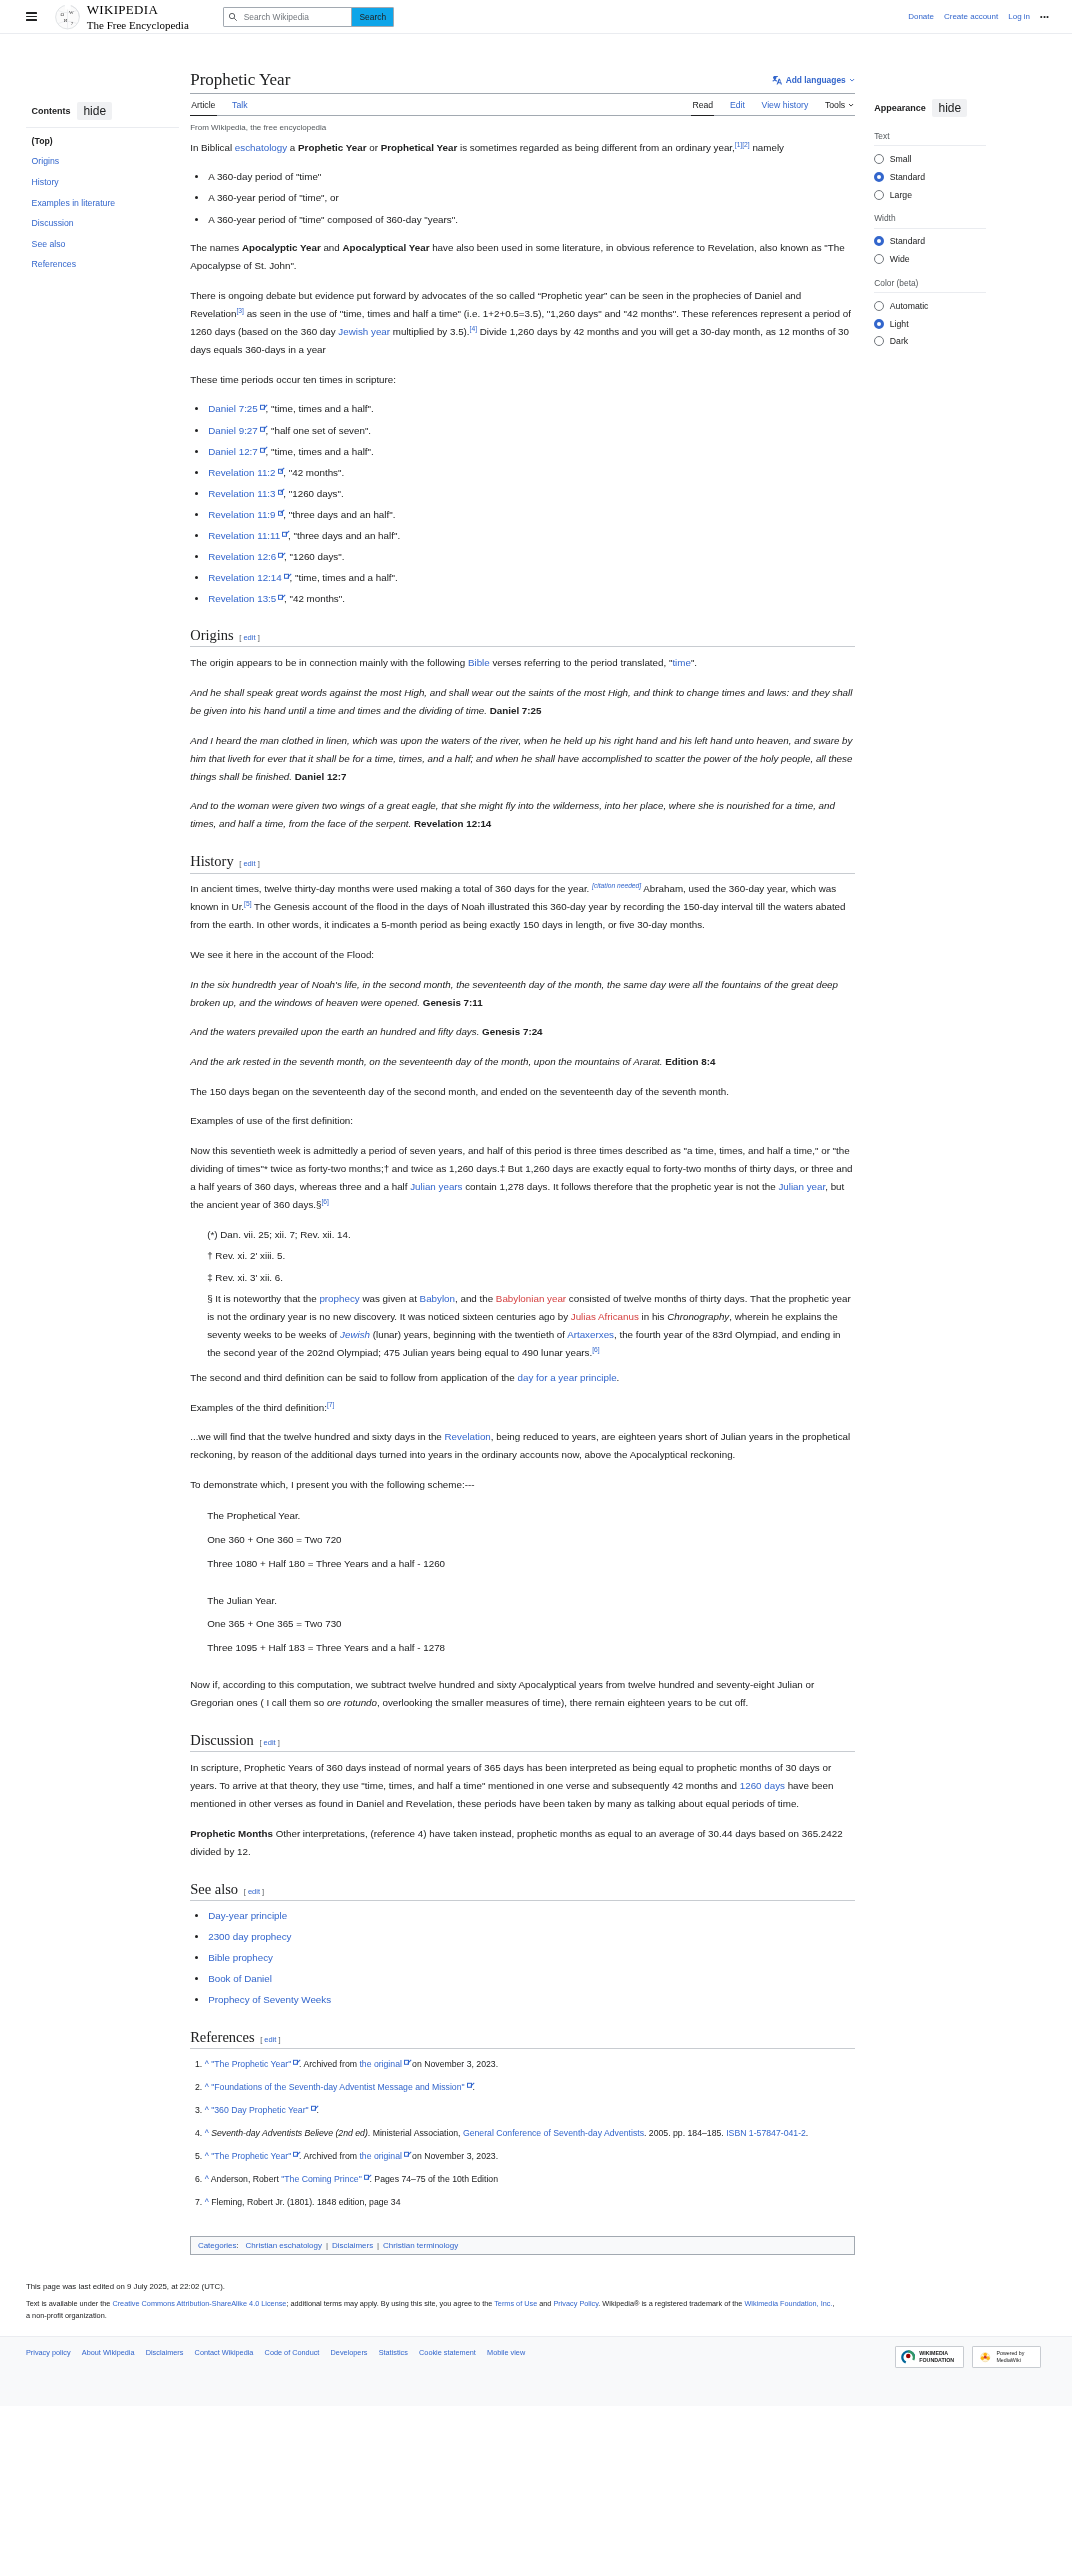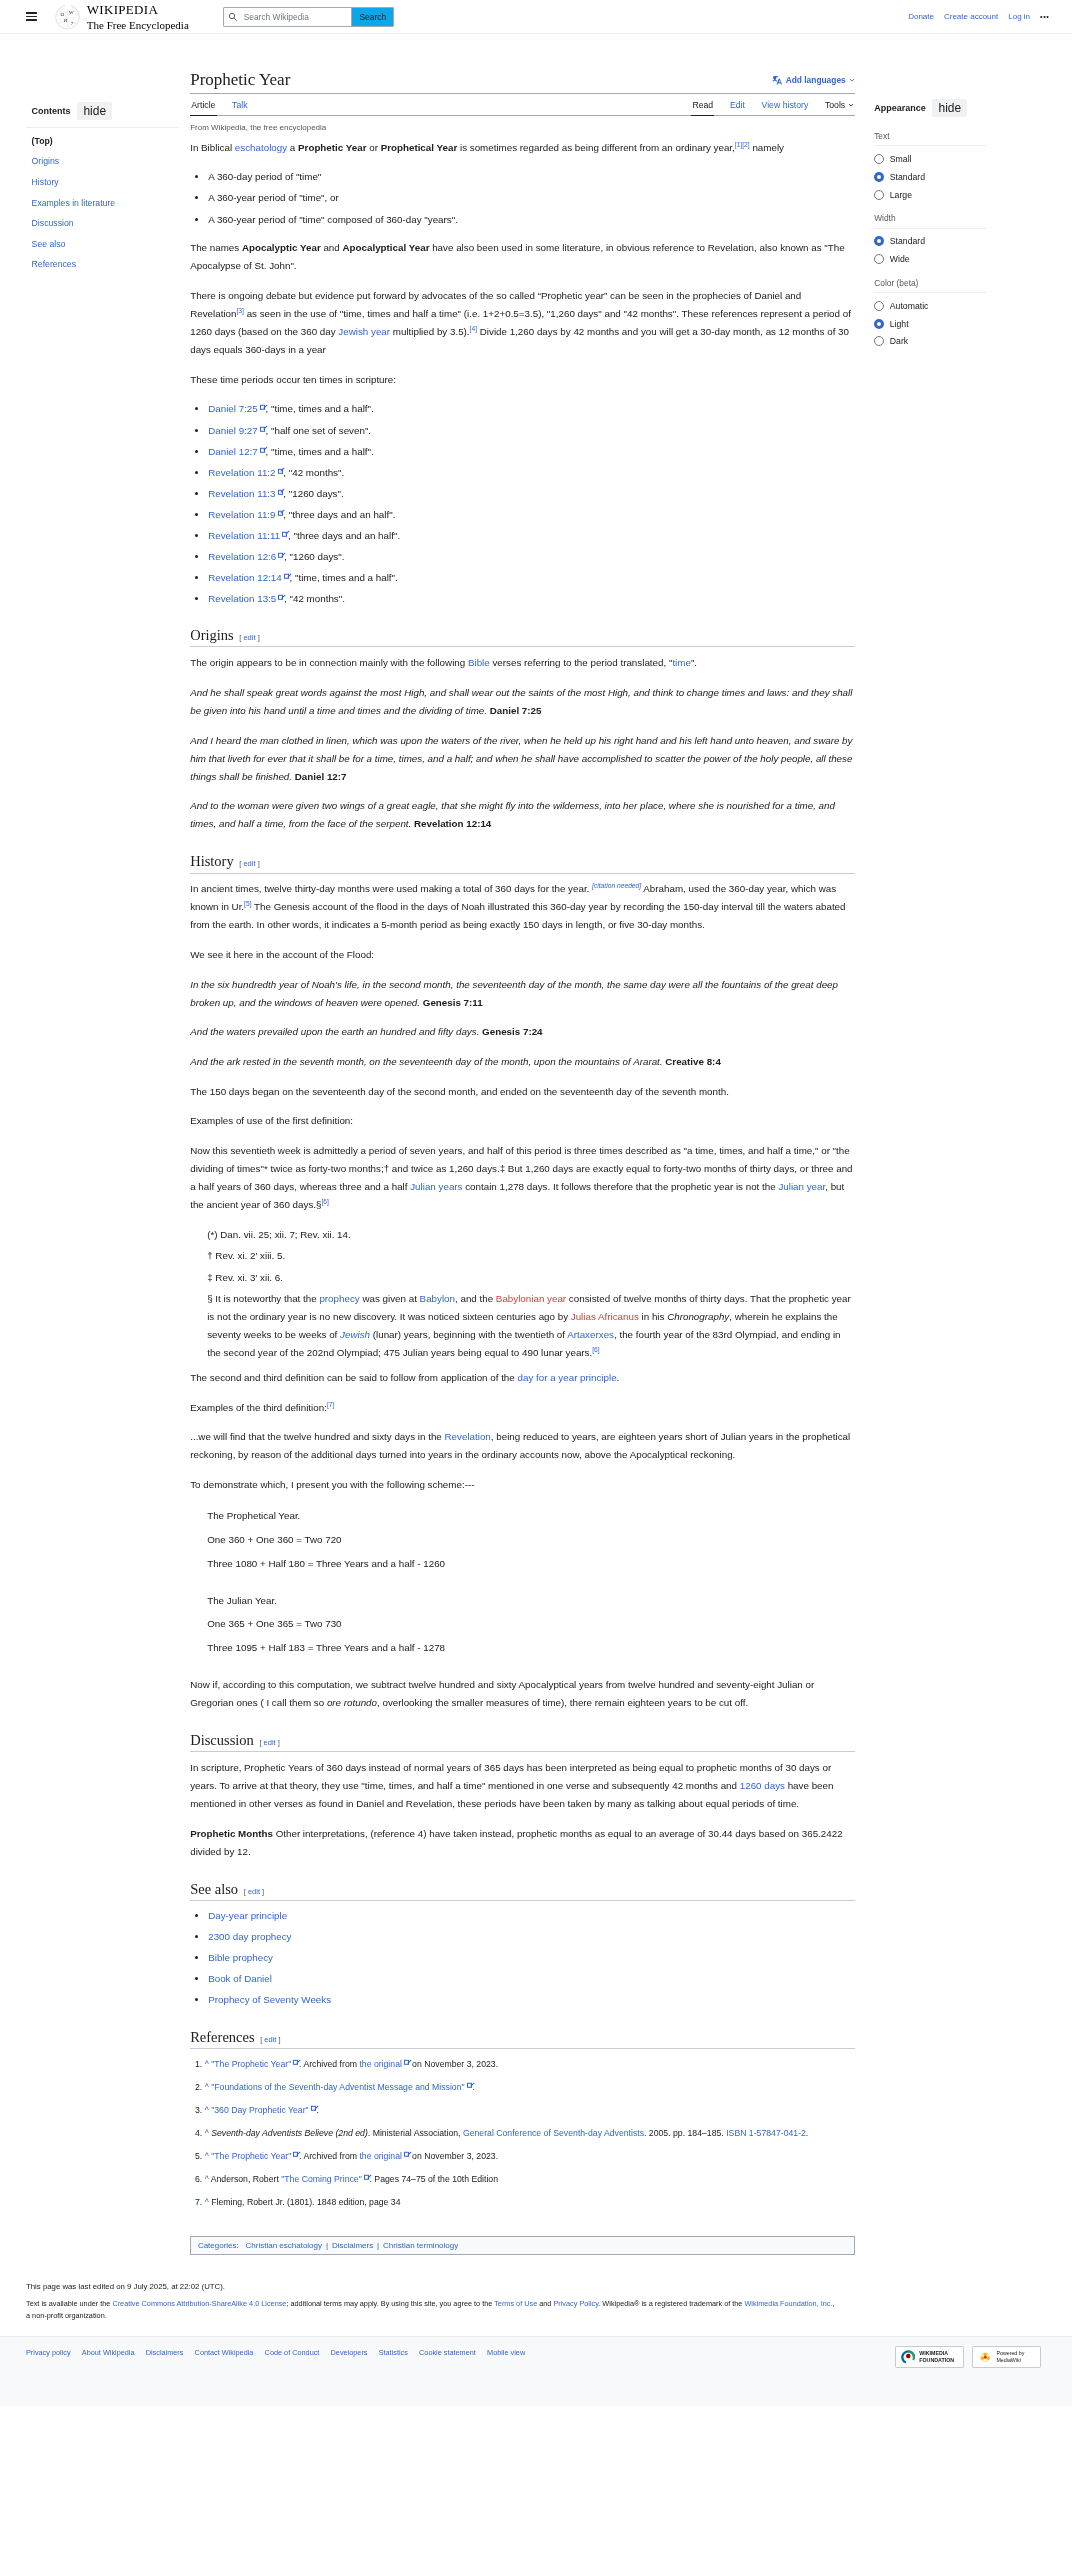--- a/index.html
+++ b/index.html
@@ -234,21 +234,21 @@
     <p>The origin appears to be in connection mainly with the following <a>Bible</a> verses referring to the period translated, "<a>time</a>".</p>
     <p class="verse">And he shall speak great words against the most High, and shall wear out the saints of the most High, and think to change times and laws: and they shall be given into his hand until a time and times and the dividing of time. <b>Daniel 7:25</b></p>
     <p class="verse">And I heard the man clothed in linen, which was upon the waters of the river, when he held up his right hand and his left hand unto heaven, and sware by him that liveth for ever that it shall be for a time, times, and a half; and when he shall have accomplished to scatter the power of the holy people, all these things shall be finished. <b>Daniel 12:7</b></p>
     <p class="verse">And to the woman were given two wings of a great eagle, that she might fly into the wilderness, into her place, where she is nourished for a time, and times, and half a time, from the face of the serpent. <b>Revelation 12:14</b></p>
 
     <h2><span>History</span><span class="editsection"><a>edit</a></span></h2>
     <p>In ancient times, twelve thirty-day months were used making a total of 360 days for the year. <sup><a class="cn">[citation needed]</a></sup> Abraham, used the 360-day year, which was known in Ur.<sup><a>[5]</a></sup> The Genesis account of the flood in the days of Noah illustrated this 360-day year by recording the 150-day interval till the waters abated from the earth. In other words, it indicates a 5-month period as being exactly 150 days in length, or five 30-day months.</p>
     <p>We see it here in the account of the Flood:</p>
     <p class="verse">In the six hundredth year of Noah's life, in the second month, the seventeenth day of the month, the same day were all the fountains of the great deep broken up, and the windows of heaven were opened. <b>Genesis 7:11</b></p>
     <p class="verse">And the waters prevailed upon the earth an hundred and fifty days. <b>Genesis 7:24</b></p>
-    <p class="verse">And the ark rested in the seventh month, on the seventeenth day of the month, upon the mountains of Ararat. <b>Creative 8:4</b></p>
+    <p class="verse">And the ark rested in the seventh month, on the seventeenth day of the month, upon the mountains of Ararat. <b>Edition 8:4</b></p>
     <p>The 150 days began on the seventeenth day of the second month, and ended on the seventeenth day of the seventh month.</p>
 
     <p>Examples of use of the first definition:</p>
     <p class="indent">Now this seventieth week is admittedly a period of seven years, and half of this period is three times described as "a time, times, and half a time," or "the dividing of times"* twice as forty-two months;† and twice as 1,260 days.‡ But 1,260 days are exactly equal to forty-two months of thirty days, or three and a half years of 360 days, whereas three and a half <a>Julian years</a> contain 1,278 days. It follows therefore that the prophetic year is not the <a>Julian year</a>, but the ancient year of 360 days.§<sup><a>[6]</a></sup></p>
     <div class="indent">
       <p style="margin:3.4px 0">(*) Dan. vii. 25; xii. 7; Rev. xii. 14.</p>
       <p style="margin:3.4px 0">† Rev. xi. 2' xiii. 5.</p>
       <p style="margin:3.4px 0">‡ Rev. xi. 3' xii. 6.</p>
       <p style="margin:3.4px 0">§ It is noteworthy that the <a>prophecy</a> was given at <a>Babylon</a>, and the <a class="red">Babylonian year</a> consisted of twelve months of thirty days. That the prophetic year is not the ordinary year is no new discovery. It was noticed sixteen centuries ago by <a class="red">Julias Africanus</a> in his <i>Chronography</i>, wherein he explains the seventy weeks to be weeks of <a class="ital">Jewish</a> (lunar) years, beginning with the twentieth of <a>Artaxerxes</a>, the fourth year of the 83rd Olympiad, and ending in the second year of the 202nd Olympiad; 475 Julian years being equal to 490 lunar years.<sup><a>[6]</a></sup></p>
     </div>

